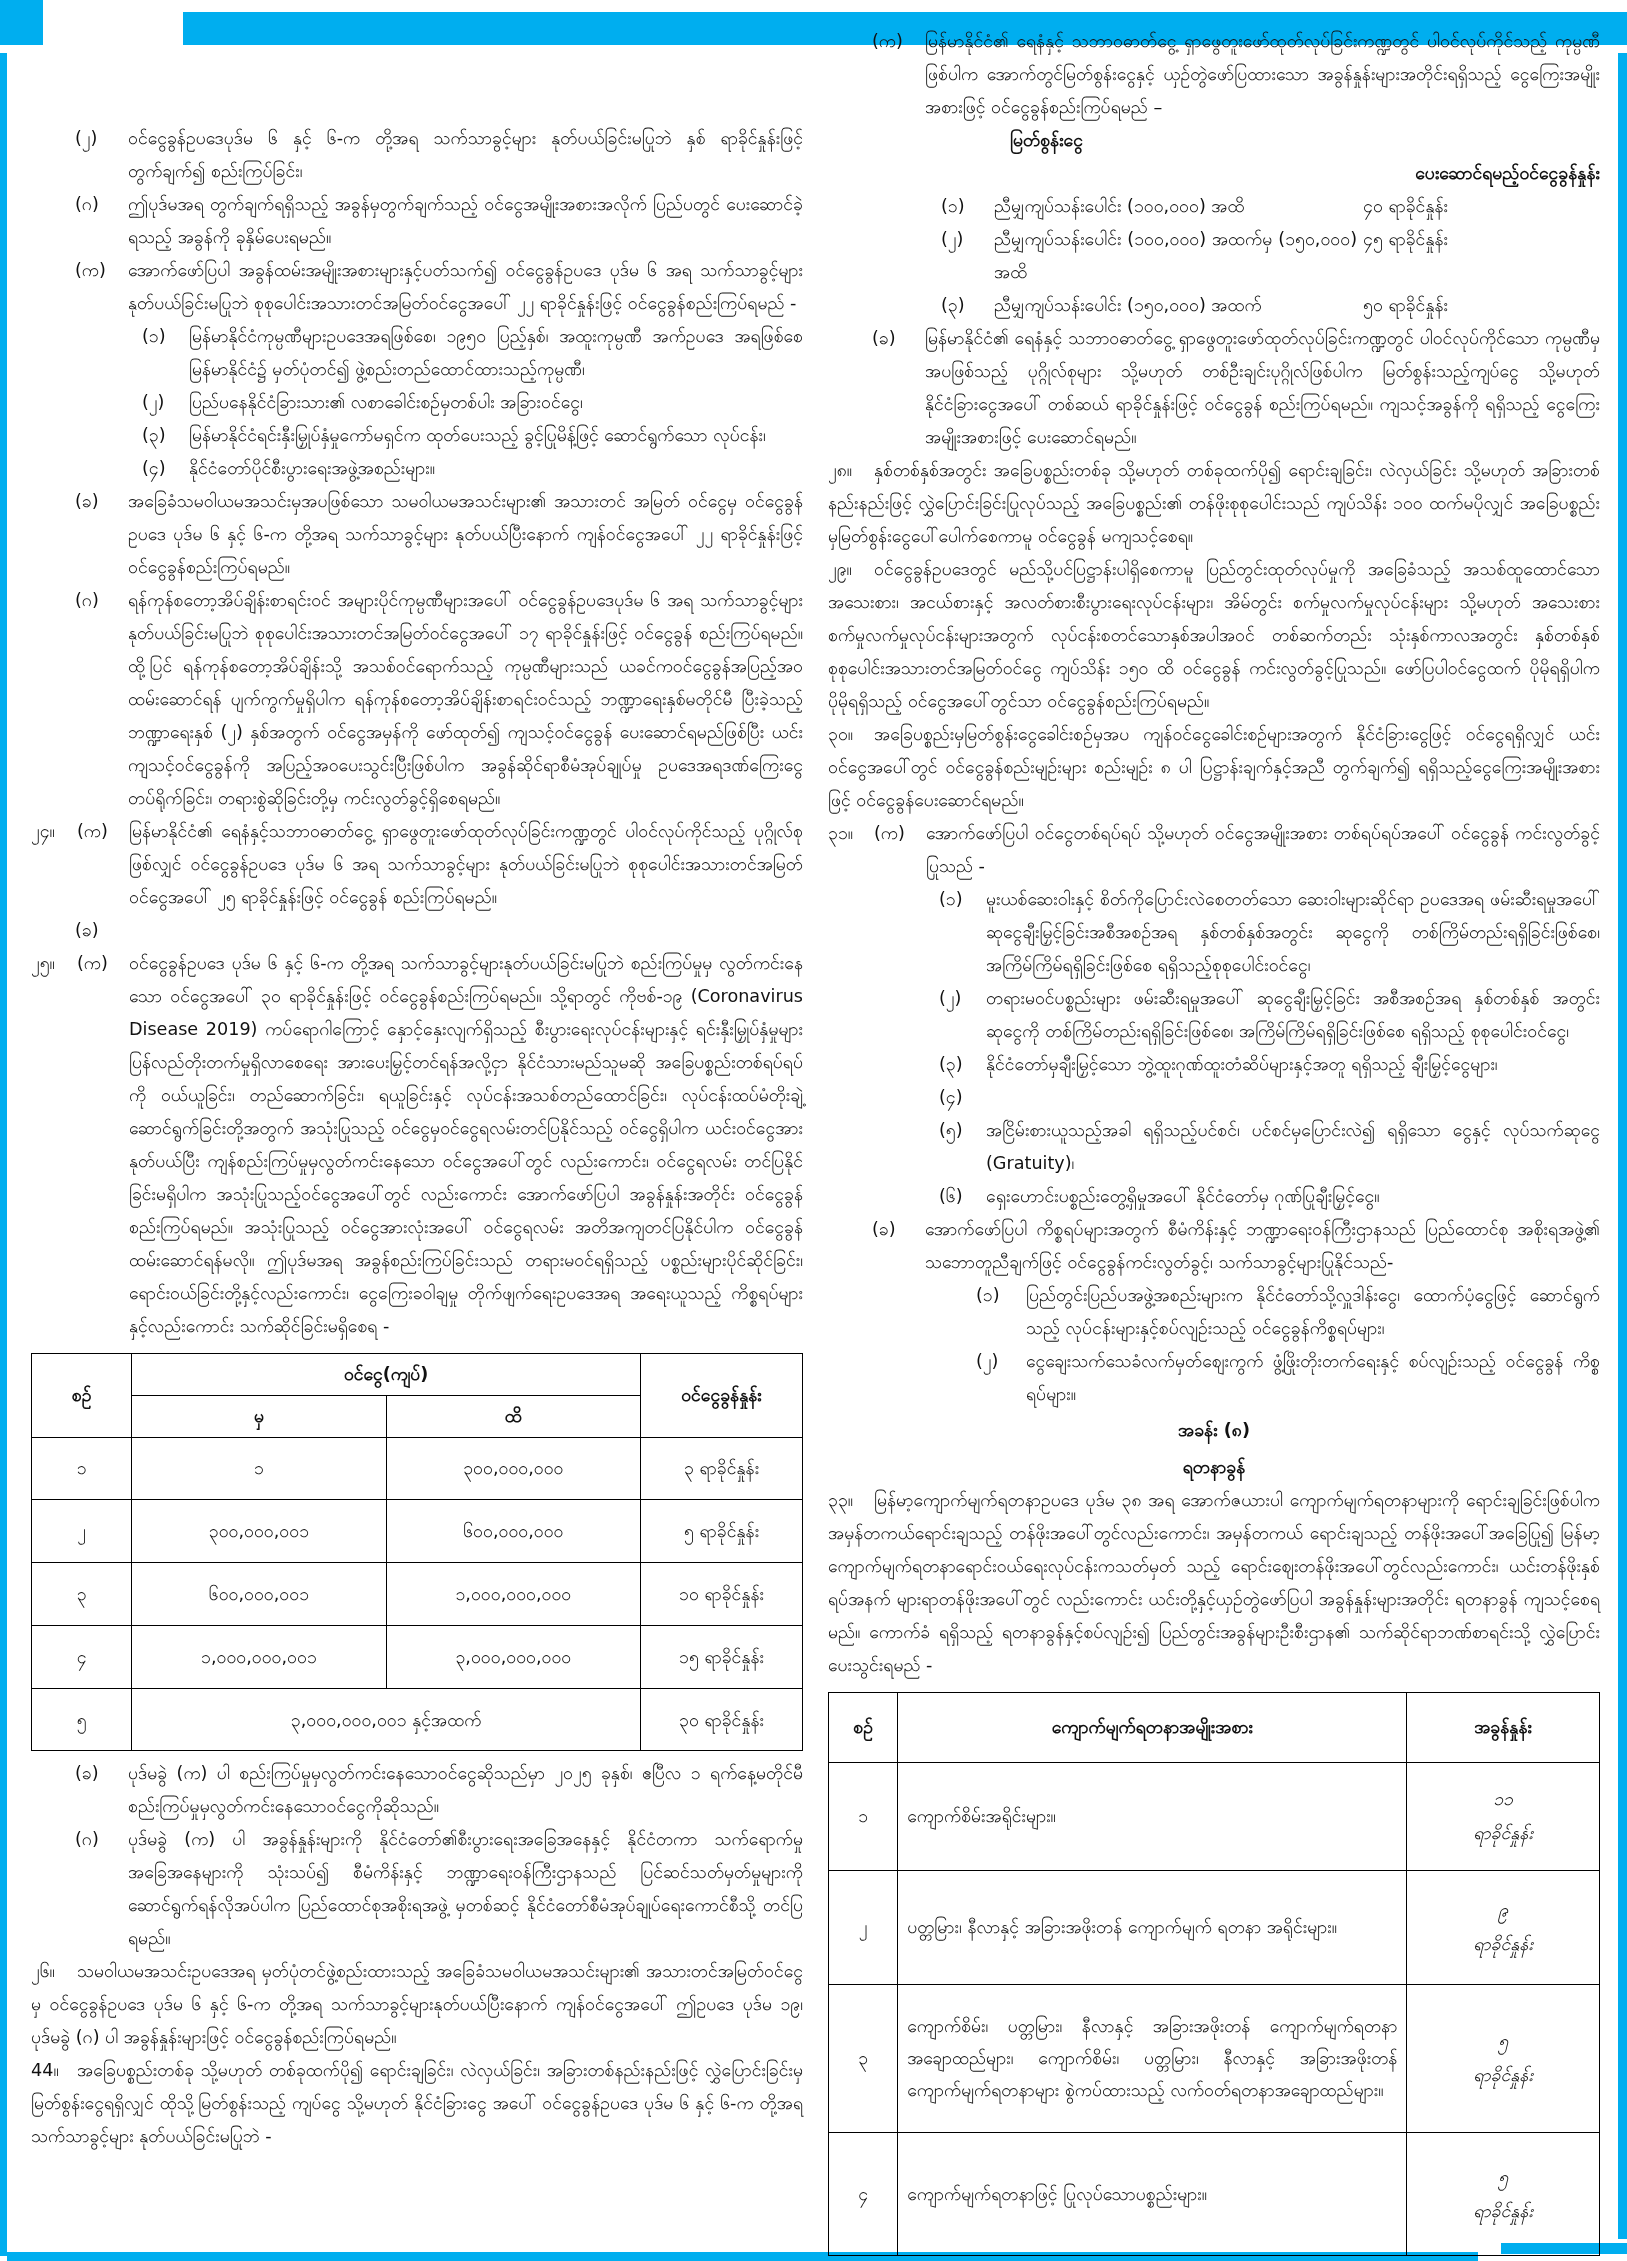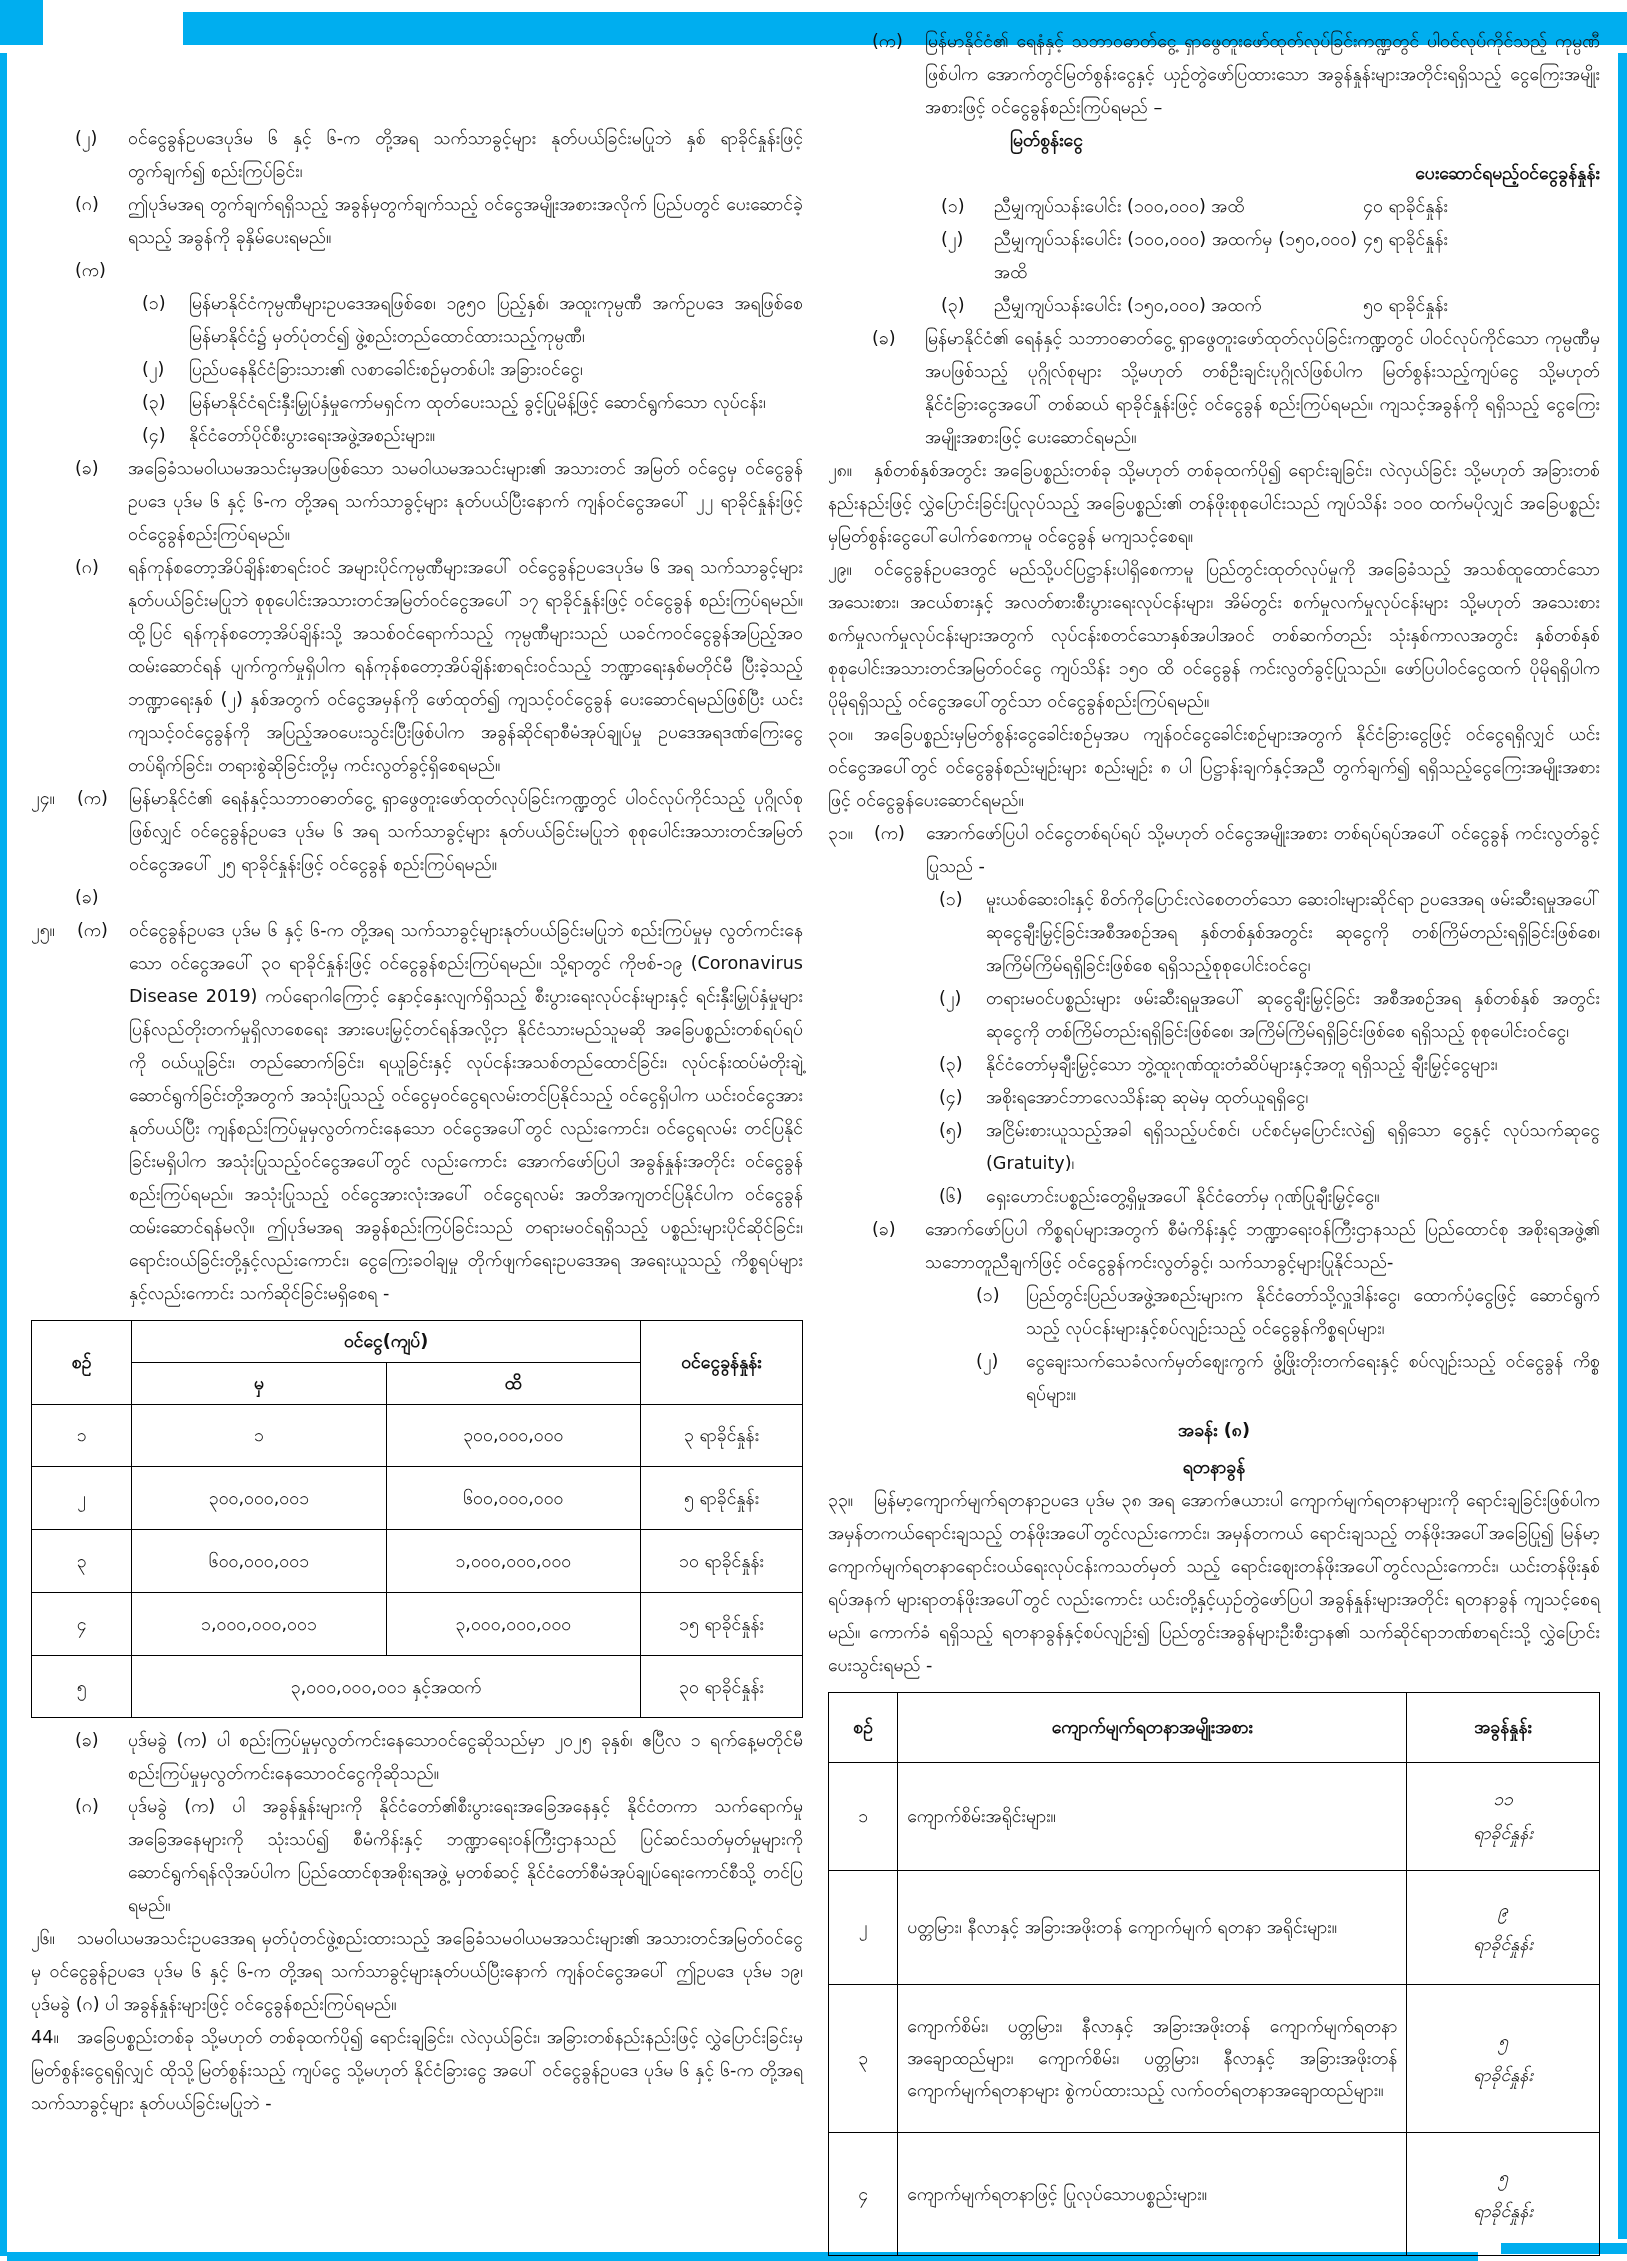--- a/index.html
+++ b/index.html
@@ -73,20 +73,21 @@
         <div class="body">ဝင်ငွေခွန်ဥပဒေပုဒ်မ ၆ နှင့် ၆-က တို့အရ သက်သာခွင့်များ နုတ်ပယ်ခြင်းမပြုဘဲ နှစ် ရာခိုင်နှုန်းဖြင့် တွက်ချက်၍ စည်းကြပ်ခြင်း၊</div>
       </div>
       <div class="row lv1">
         <span class="mk">(ဂ)</span>
         <div class="body">ဤပုဒ်မအရ တွက်ချက်ရရှိသည့် အခွန်မှတွက်ချက်သည့် ဝင်ငွေအမျိုးအစားအလိုက် ပြည်ပတွင် ပေးဆောင်ခဲ့ရသည့် အခွန်ကို ခုနှိမ်ပေးရမည်။</div>
       </div>
 
 
       <div class="row lv1">
         <span class="mk">(က)</span>
+        <div class="body">အောက်ဖော်ပြပါ အခွန်ထမ်းအမျိုးအစားများနှင့်ပတ်သက်၍ ဝင်ငွေခွန်ဥပဒေ ပုဒ်မ ၆ အရ သက်သာခွင့်များနုတ်ပယ်ခြင်းမပြုဘဲ စုစုပေါင်းအသားတင်အမြတ်ဝင်ငွေအပေါ် ၂၂ ရာခိုင်နှုန်းဖြင့် ဝင်ငွေခွန်စည်းကြပ်ရမည် -</div>
       </div>
       <div class="row lv2">
         <span class="mk">(၁)</span>
         <div class="body">မြန်မာနိုင်ငံကုမ္ပဏီများဥပဒေအရဖြစ်စေ၊ ၁၉၅၀ ပြည့်နှစ်၊ အထူးကုမ္ပဏီ အက်ဥပဒေ အရဖြစ်စေ မြန်မာနိုင်ငံ၌ မှတ်ပုံတင်၍ ဖွဲ့စည်းတည်ထောင်ထားသည့်ကုမ္ပဏီ၊</div>
       </div>
       <div class="row lv2">
         <span class="mk">(၂)</span>
         <div class="body">ပြည်ပနေနိုင်ငံခြားသား၏ လစာခေါင်းစဉ်မှတစ်ပါး အခြားဝင်ငွေ၊</div>
       </div>
       <div class="row lv2">
@@ -226,21 +227,20 @@
       <div class="row lv2">
         <span class="mk">(၂)</span>
         <div class="body">တရားမဝင်ပစ္စည်းများ ဖမ်းဆီးရမှုအပေါ် ဆုငွေချီးမြှင့်ခြင်း အစီအစဉ်အရ နှစ်တစ်နှစ် အတွင်း ဆုငွေကို တစ်ကြိမ်တည်းရရှိခြင်းဖြစ်စေ၊ အကြိမ်ကြိမ်ရရှိခြင်းဖြစ်စေ ရရှိသည့် စုစုပေါင်းဝင်ငွေ၊</div>
       </div>
       <div class="row lv2">
         <span class="mk">(၃)</span>
         <div class="body">နိုင်ငံတော်မှချီးမြှင့်သော ဘွဲ့ထူးဂုဏ်ထူးတံဆိပ်များနှင့်အတူ ရရှိသည့် ချီးမြှင့်ငွေများ၊</div>
       </div>
       <div class="row lv2">
         <span class="mk">(၄)</span>
-        <div class="body">အစိုးရအောင်ဘာလေသိန်းဆု ဆုမဲမှ ထုတ်ယူရရှိငွေ၊</div>
       </div>
       <div class="row lv2">
         <span class="mk">(၅)</span>
         <div class="body">အငြိမ်းစားယူသည့်အခါ ရရှိသည့်ပင်စင်၊ ပင်စင်မှပြောင်းလဲ၍ ရရှိသော ငွေနှင့် လုပ်သက်ဆုငွေ (Gratuity)၊</div>
       </div>
       <div class="row lv2">
         <span class="mk">(၆)</span>
         <div class="body">ရှေးဟောင်းပစ္စည်းတွေ့ရှိမှုအပေါ် နိုင်ငံတော်မှ ဂုဏ်ပြုချီးမြှင့်ငွေ။</div>
       </div>
       <div class="row lv1">

